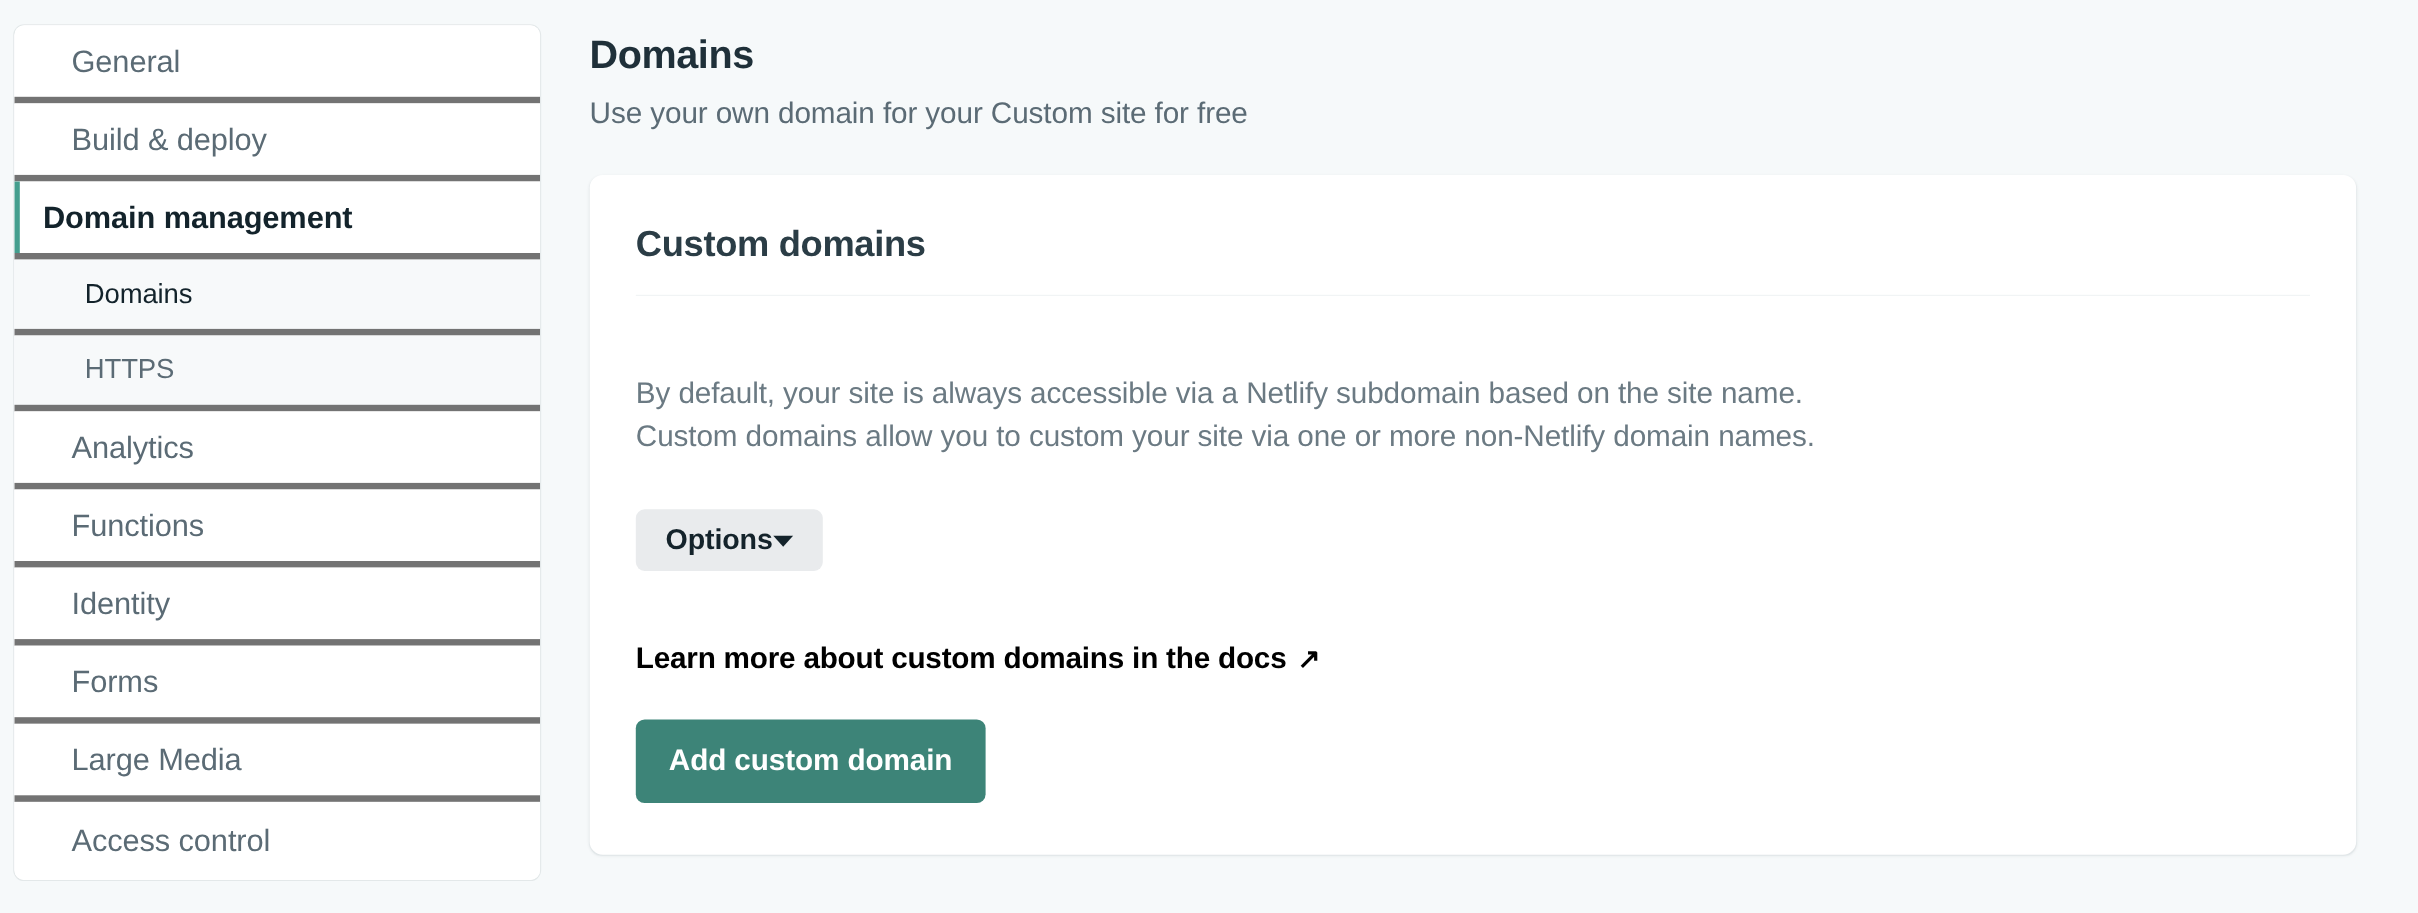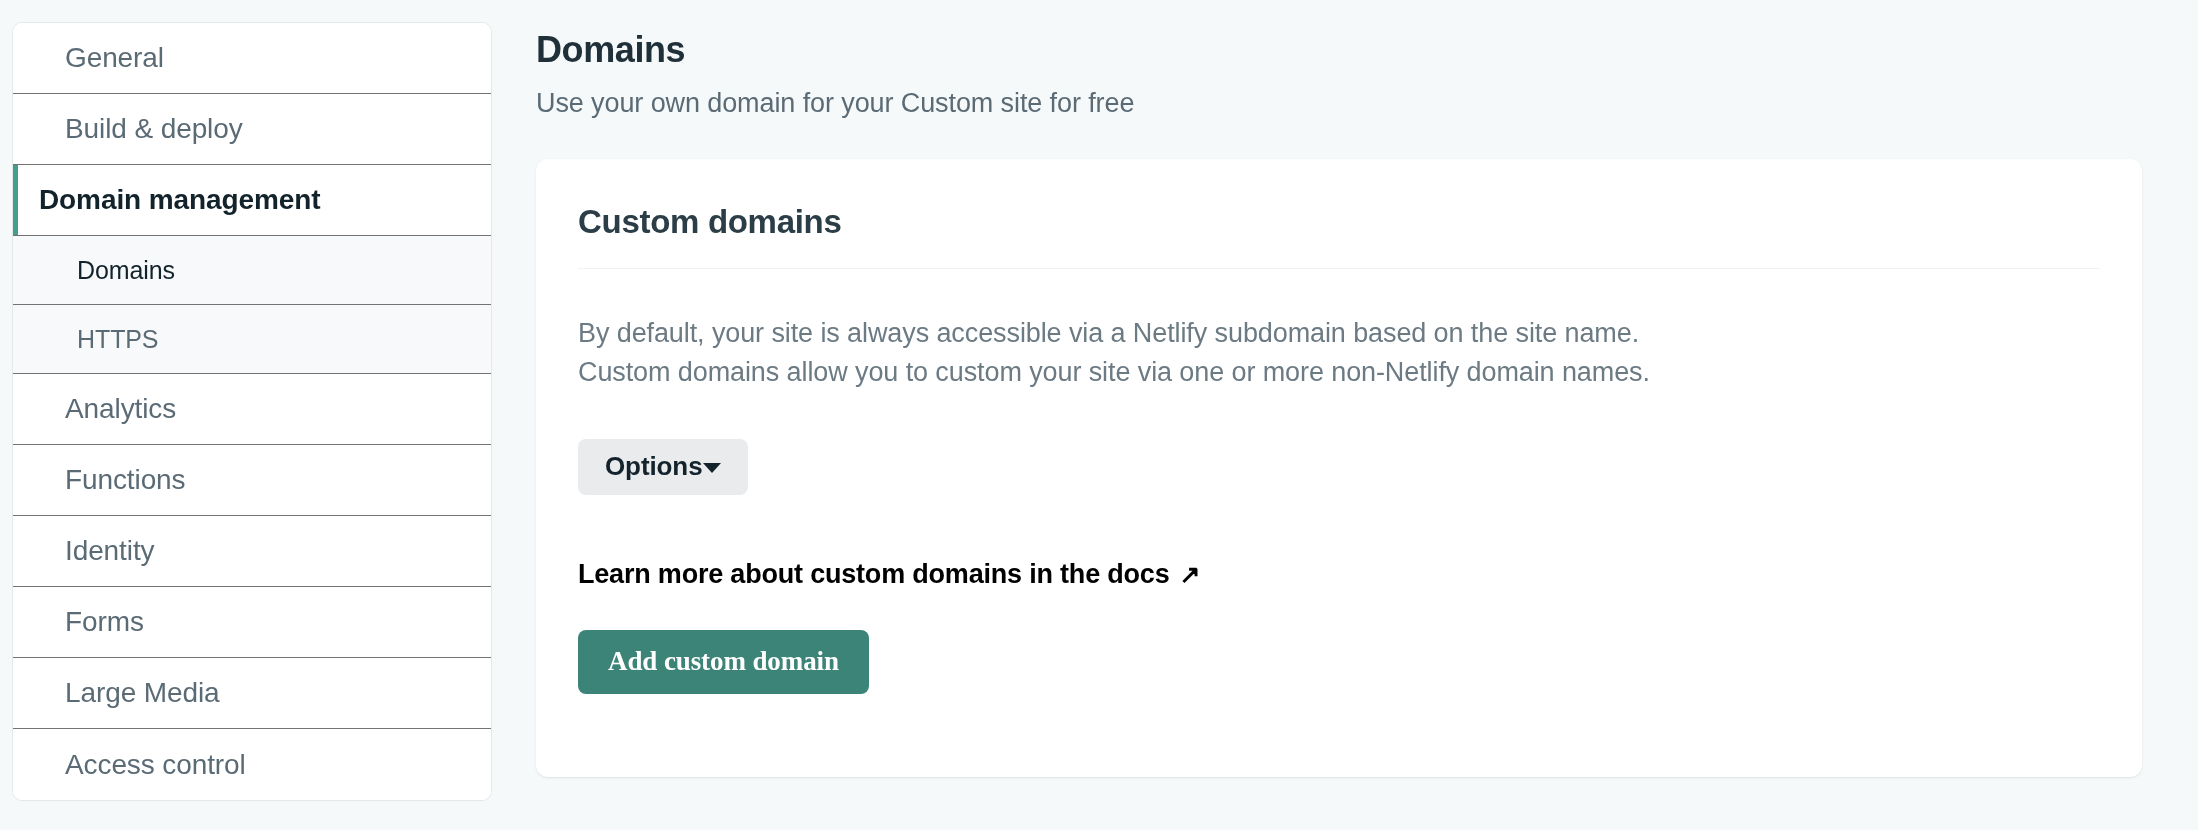--- a/index.html
+++ b/index.html
@@ -30,21 +30,21 @@
     border-radius: 10px;
     overflow: hidden;
   }
 
   .nav-item {
     position: relative;
     height: 71px;
     display: flex;
     align-items: center;
     padding-left: 52px;
-    border-bottom: 1px solid #737373;
+    border-bottom: 6px solid #737373;
     background: #ffffff;
     font-size: 28px;
     color: #5b6b75;
     letter-spacing: -0.1px;
     cursor: pointer;
   }
   .nav-item:last-child { border-bottom: none; }
 
   .nav-item.active {
     color: #13232b;
@@ -112,21 +112,21 @@
     letter-spacing: -0.3px;
   }
 
   .card-divider {
     margin-top: 27px;
     height: 1px;
     background: #f0f3f4;
   }
 
   .card-body {
-    margin-top: 45px;
+    margin-top: 69px;
     font-size: 27px;
     line-height: 1.42;
     color: #6b7a83;
     letter-spacing: -0.1px;
   }
 
   .domain-row {
     margin-top: 46px;
     display: flex;
     align-items: flex-start;
@@ -208,23 +208,23 @@
   }
   .ext-arrow { font-size: 25px; line-height: 1; }
 
   .add-btn {
     display: block;
     margin-top: 40px;
     background: #3d8478;
     color: #ffffff;
     border: none;
     border-radius: 8px;
-    height: 64px;
+    height: 76px;
     padding: 0 30px;
-    font-family: Liberation Serif, serif;
+    font-family: Liberation Sans, sans-serif;
     font-size: 27px;
     font-weight: 700;
     letter-spacing: -0.1px;
     cursor: pointer;
   }
 </style>
 </head>
 <body>
 
 <div class="page">

